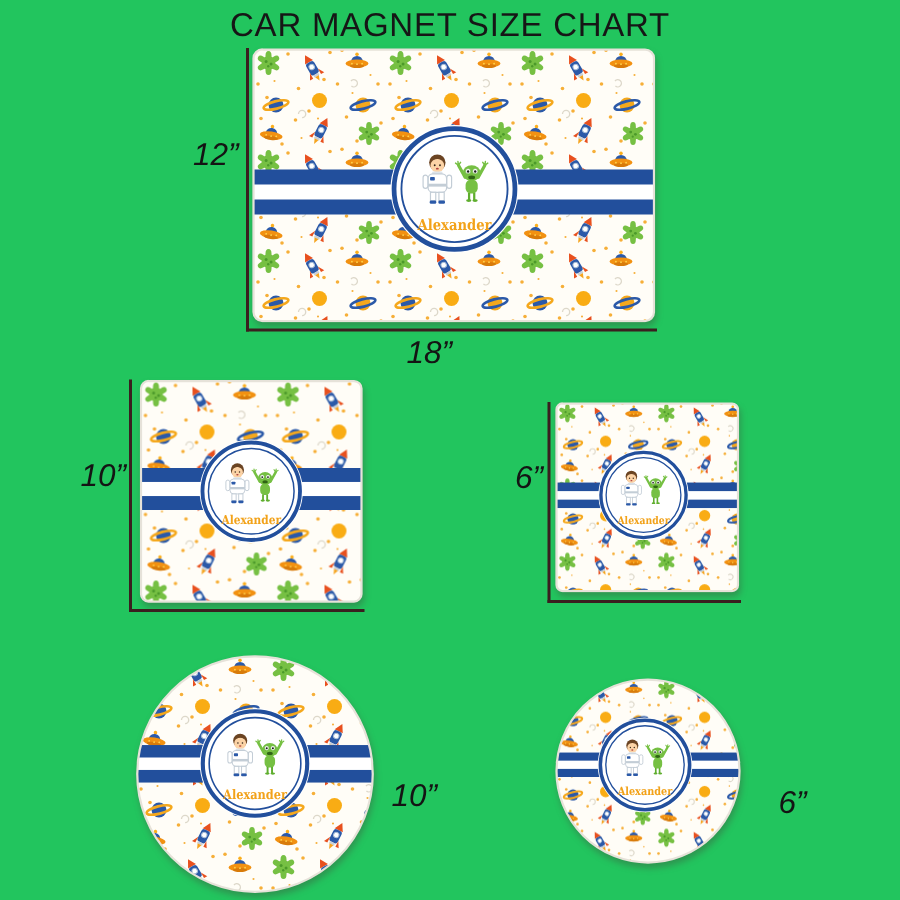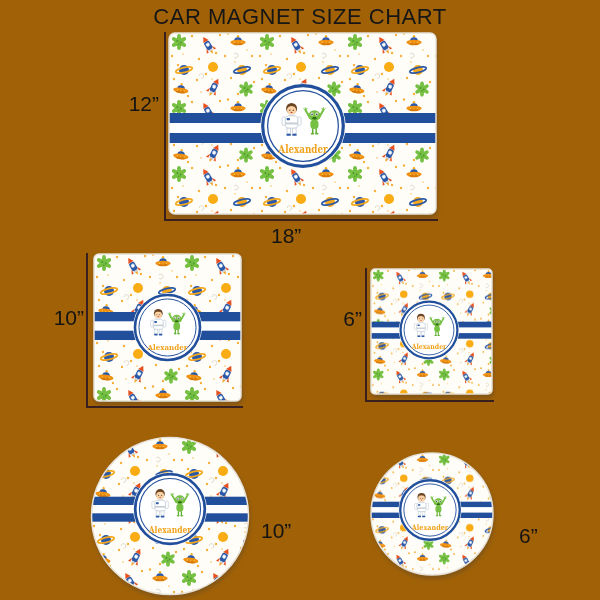--- a/index.html
+++ b/index.html
@@ -1,34 +1,34 @@
 <!DOCTYPE html>
 <html><head>
 <meta charset="utf-8">
 <style>
   html,body{margin:0;padding:0;background:#fff;}
-  .canvas{position:relative;width:600px;height:600px;background:#a16207;overflow:hidden;
+  .canvas{position:relative;width:600px;height:600px;background:#22c55e;overflow:hidden;
           font-family:"Liberation Sans",sans-serif;}
   .page-title{position:absolute;top:4px;left:0;width:100%;text-align:center;
               font-size:22px;font-weight:400;color:#161616;letter-spacing:.5px;}
   .defs-svg{position:absolute;width:0;height:0;}
   .magnet{position:absolute;filter:drop-shadow(1px 3px 2px rgba(70,60,55,.35));}
   .m1{left:168px;top:32px;}
   .m2{left:93px;top:253px;}
   .m3{left:370px;top:268px;}
   .m4{left:90px;top:436px;}
   .m5{left:370px;top:452px;}
   .bracket{position:absolute;background:#3a1f1f;}
   .b1v{left:164px;top:32px;width:2px;height:189px;}
   .b1h{left:164px;top:219px;width:274px;height:2px;}
   .b2v{left:86px;top:253px;width:2px;height:155px;}
   .b2h{left:86px;top:406px;width:157px;height:2px;}
   .b3v{left:365px;top:268px;width:2px;height:134px;}
   .b3h{left:365px;top:400px;width:129px;height:2px;}
-  .dim-label{position:absolute;font-size:21px;color:#141414;}
+  .dim-label{position:absolute;font-size:21px;color:#141414;font-style:italic;}
   .l-h12{left:109px;top:92px;width:50px;text-align:right;}
   .l-w18{left:271px;top:224px;width:60px;}
   .l-s10{left:38px;top:306px;width:46px;text-align:right;}
   .l-s6{left:318px;top:307px;width:44px;text-align:right;}
   .l-c10{left:261px;top:519px;width:50px;}
   .l-c6{left:519px;top:524px;width:40px;}
   .badge-name{font-family:"DejaVu Serif","Liberation Serif",serif;font-weight:bold;}
 </style>
 </head>
 <body>

